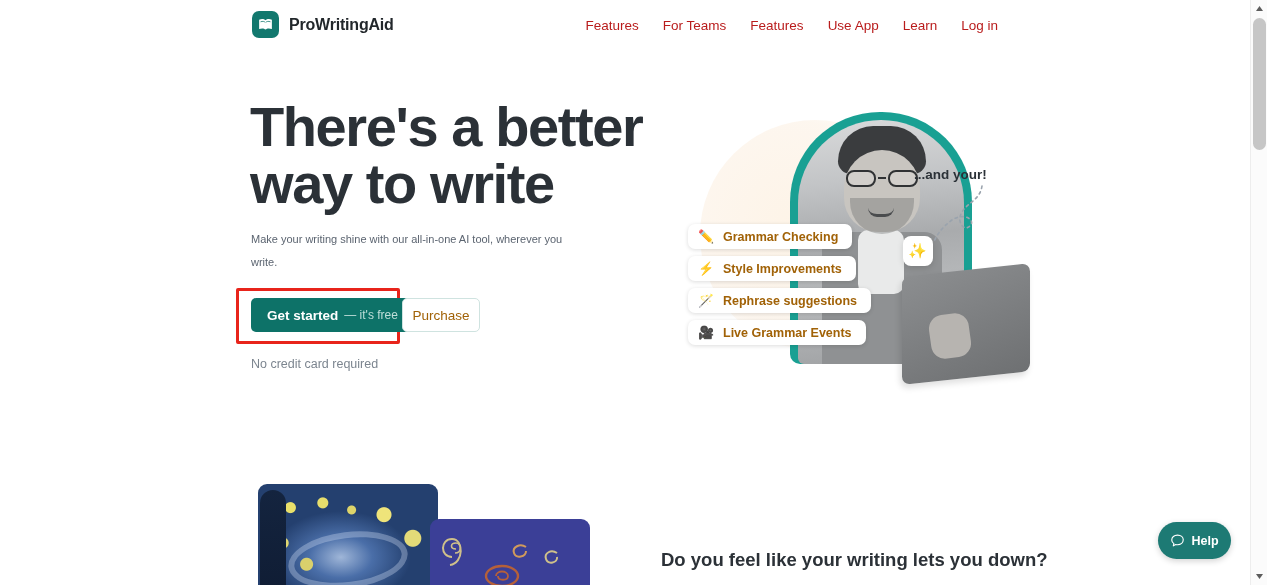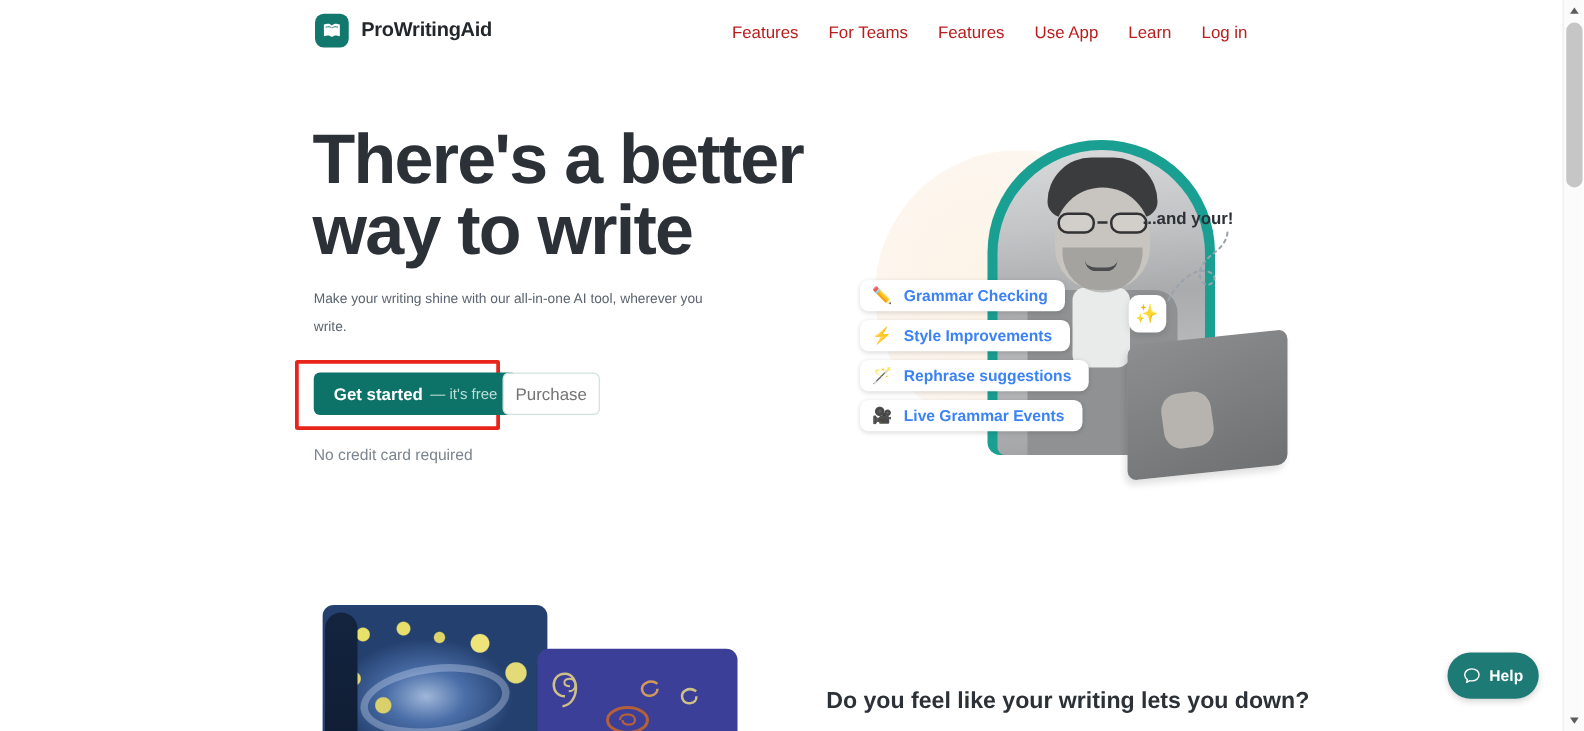--- a/index.html
+++ b/index.html
@@ -105,21 +105,21 @@
   .btn-getstarted .gs-main {
     color: #ffffff; font-size: 13.5px; font-weight: bold; white-space: nowrap;
   }
   .btn-getstarted .gs-free {
     color: #bfded9; font-size: 12px; white-space: nowrap;
   }
   .btn-purchase {
     position: absolute; left: 402px; top: 298px;
     width: 78px; height: 34px;
     background: #ffffff; border: 1px solid #cfe3e0; border-radius: 5px;
-    color: #737373; font-size: 13.5px;
+    color: #a16207; font-size: 13.5px;
     display: flex; align-items: center; justify-content: center;
     cursor: pointer;
   }
   .nocard {
     position: absolute; left: 251px; top: 357px;
     font-size: 12.5px; color: #7c858f;
   }
 
   
   .hero-art {
@@ -213,21 +213,21 @@
     display: flex; flex-direction: column; gap: 7px;
   }
   .feature-pill {
     display: flex; align-items: center; gap: 9px;
     background: #ffffff; border-radius: 7px;
     padding: 5px 14px 5px 10px;
     box-shadow: 0 1px 4px rgba(0,0,0,.14);
     width: max-content;
   }
   .feature-pill .f-ico { font-size: 13px; width: 16px; text-align: center; }
-  .feature-pill .f-txt { font-size: 12.5px; color: #3b82f6; font-weight: bold; white-space: nowrap; }
+  .feature-pill .f-txt { font-size: 12.5px; color: #a16207; font-weight: bold; white-space: nowrap; }
 
   
   .art-card-1 {
     position: absolute; left: 258px; top: 484px;
     width: 180px; height: 118px; border-radius: 9px;
     overflow: hidden;
     background:
       radial-gradient(circle at 18% 20%, #e9e06a 0 5px, transparent 6px),
       radial-gradient(circle at 36% 16%, #e7de6c 0 5px, transparent 6px),
       radial-gradient(circle at 52% 22%, #ddd46a 0 4px, transparent 5px),

